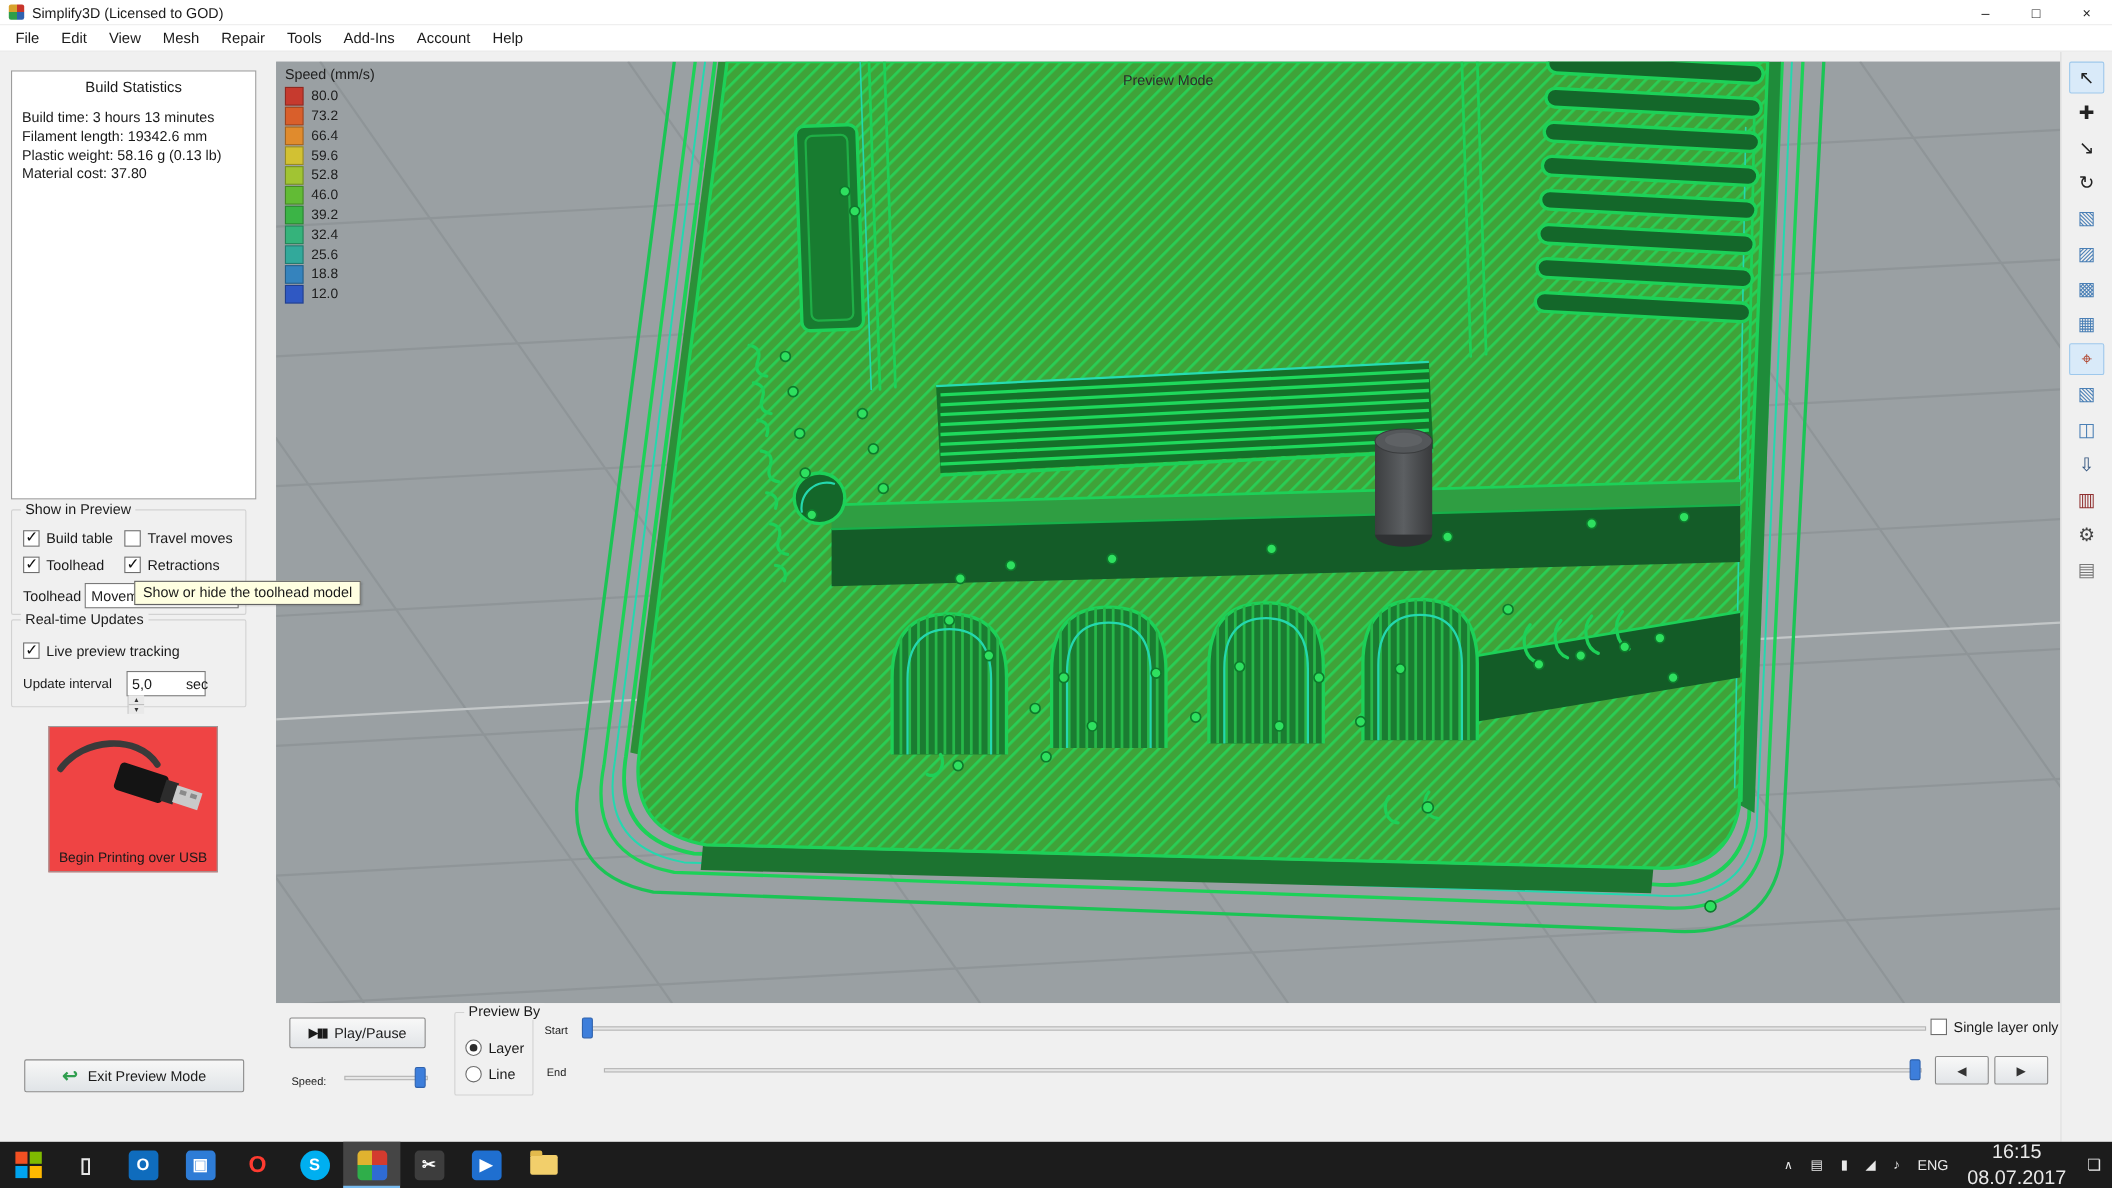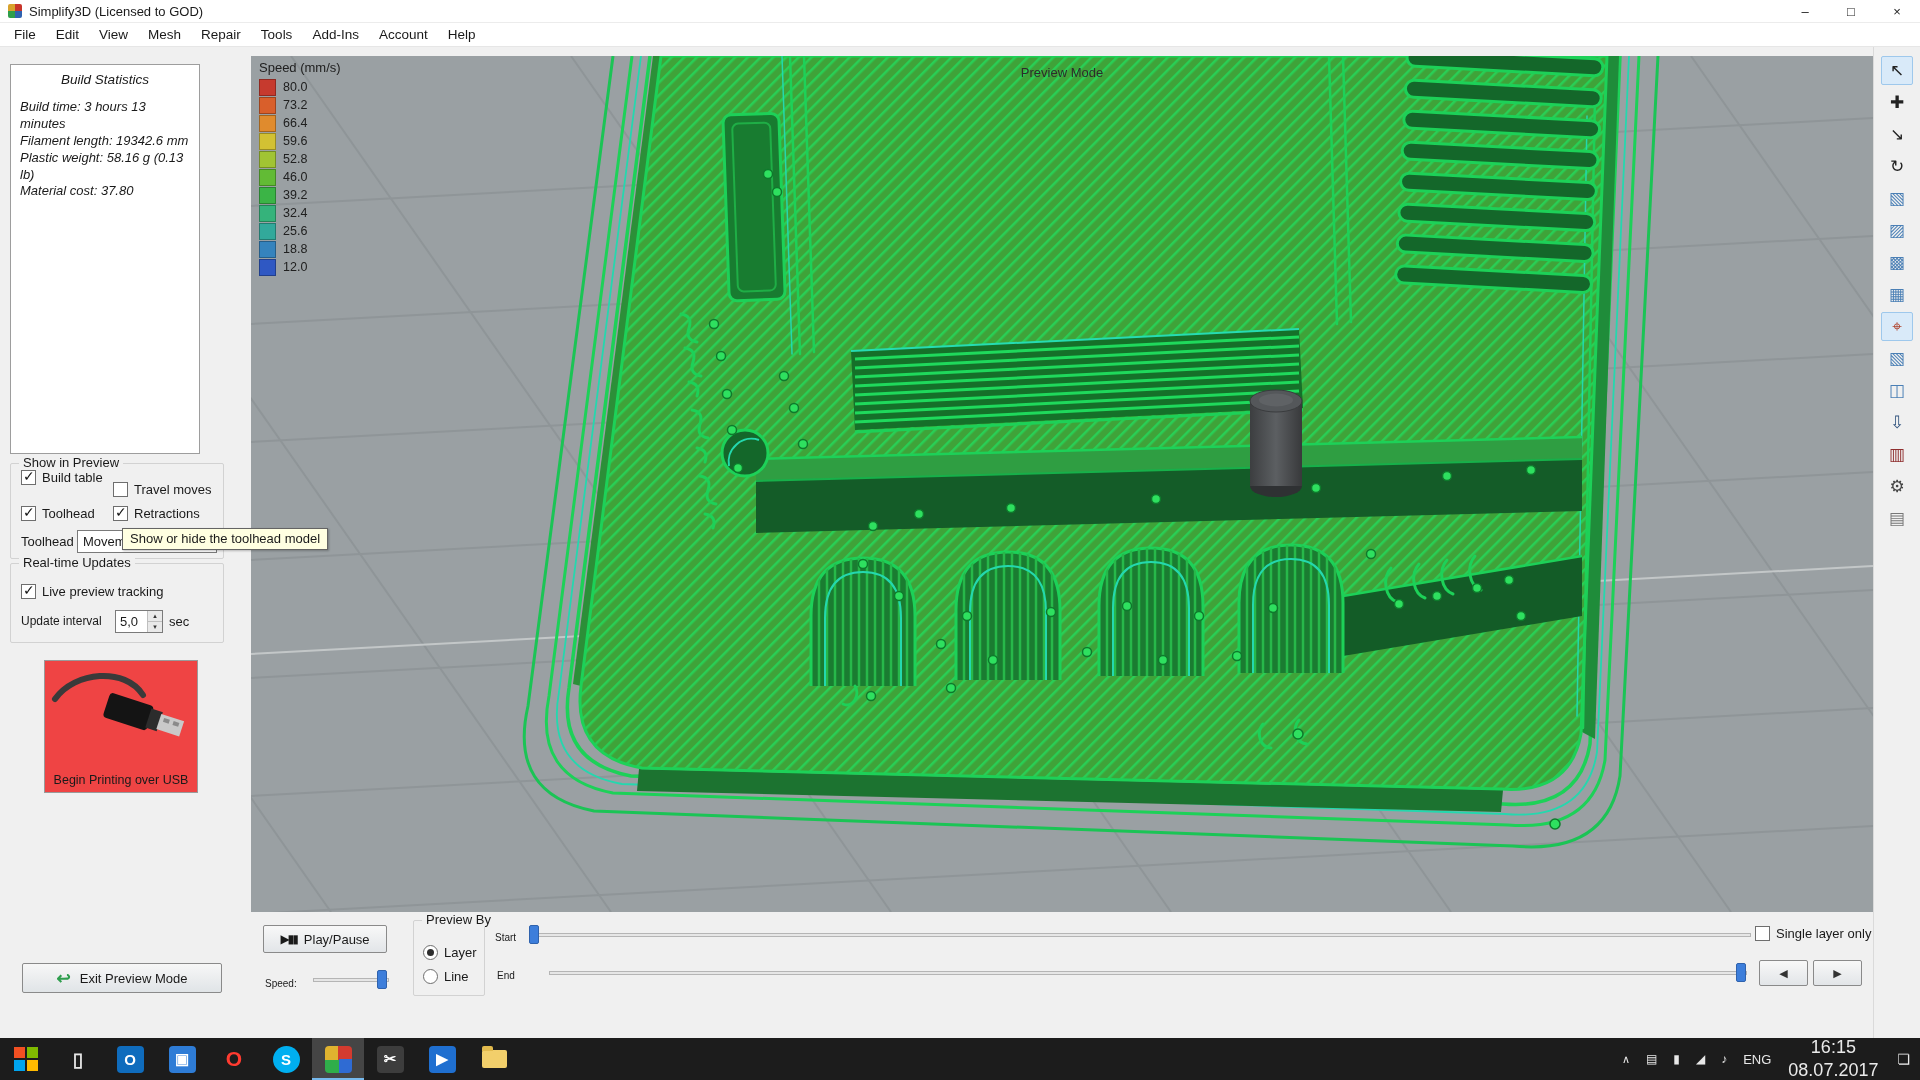--- a/index.html
+++ b/index.html
@@ -14,39 +14,39 @@
   .win-btn { width:46px; display:flex; align-items:center; justify-content:center; font-size:13px; color:#222; }
 
   
   .menubar { position:absolute; left:0; top:23px; width:1920px; height:24px; background:#ffffff; display:flex; align-items:center; padding-left:4px; border-bottom:1px solid #e6e6e6; z-index:20; }
   .menu-item { padding:3px 10px; font-size:13.5px; }
 
   .main-bg { position:absolute; left:0; top:47px; width:1920px; height:991px; background:#f0f0f0; }
 
   
   .sidebar { position:absolute; left:8px; top:54px; width:228px; height:978px; }
-  .stats-box { position:absolute; left:2px; top:10px; width:190px; height:390px; background:#ffffff; border:1px solid #9d9d9d; padding:7px 9px;font-style:italic; }
+  .stats-box { position:absolute; left:2px; top:10px; width:223px; height:390px; background:#ffffff; border:1px solid #9d9d9d; padding:7px 9px; }
   .stats-title { text-align:center; margin-bottom:12px; font-size:13.5px; }
   .stats-line { font-size:13px; line-height:1.3; }
 
   .groupbox { position:absolute; border:1px solid #d2d2d2; border-radius:2px; }
   .gb-title { position:absolute; top:-9px; left:8px; background:#f0f0f0; padding:0 4px; font-size:13px; white-space:nowrap; }
 
   .cb-row { position:absolute; display:flex; align-items:center; gap:6px; font-size:13px; white-space:nowrap; }
   .cb { width:15px; height:15px; background:#fff; border:1px solid #6e6e6e; position:relative; flex:none; }
   .cb.on::after { content:"✓"; position:absolute; left:1px; top:-3px; font-size:14px; color:#111; }
   .radio { width:15px; height:15px; background:#fff; border:1px solid #6e6e6e; border-radius:50%; position:relative; flex:none; }
   .radio.on::after { content:""; position:absolute; inset:3px; background:#2d2d2d; border-radius:50%; }
 
   .dropdown { position:absolute; width:140px; height:23px; background:#fff; border:1px solid #7a7a7a; display:flex; align-items:center; padding:0 5px; font-size:13px; overflow:hidden; white-space:nowrap; }
   .dd-arrow { margin-left:auto; font-size:9px; color:#444; }
 
   .tooltip { position:absolute; left:122px; top:528px; height:22px; background:#ffffe1; border:1px solid #646464; padding:2px 7px; font-size:13px; white-space:nowrap; z-index:60; box-shadow:1px 1px 2px rgba(0,0,0,.25); }
 
-  .spinner { position:absolute; width:48px; height:23px; background:#fff; border:1px solid #7a7a7a; display:flex; }
+  .spinner { position:absolute; width:72px; height:23px; background:#fff; border:1px solid #7a7a7a; display:flex;flex-direction:column; }
   .spin-val { flex:1; padding:3px 4px; font-size:13px; }
   .spin-btns { width:15px; border-left:1px solid #bfbfbf; display:flex; flex-direction:column; }
   .spin-b { flex:1; display:flex; align-items:center; justify-content:center; font-size:7px; background:#e9e9e9; color:#333; }
   .spin-b + .spin-b { border-top:1px solid #bfbfbf; }
 
   .img-box { position:absolute; left:36px; width:154px; height:133px; background:#ef4444; border:1px solid #9a9a9a; }
   .img-box svg { display:block; margin:4px auto 0; }
   .img-caption { position:absolute; left:0; right:0; bottom:5px; text-align:center; font-size:12.5px; }
 
   .exit-btn { position:absolute; left:14px; top:909px; width:200px; height:30px; background:linear-gradient(#f7f7f7,#e0e4e7); border:1px solid #8a8a8a; border-radius:2px; display:flex; align-items:center; justify-content:center; gap:9px; font-size:13px; }
@@ -128,21 +128,21 @@
   <div class="stats-box">
     <div class="stats-title">Build Statistics</div>
     <div class="stats-line">Build time: 3 hours 13 minutes</div>
     <div class="stats-line">Filament length: 19342.6 mm</div>
     <div class="stats-line">Plastic weight: 58.16 g (0.13 lb)</div>
     <div class="stats-line">Material cost: 37.80</div>
   </div>
 
   <div class="groupbox" style="left:2px; top:409px; width:214px; height:96px;">
     <span class="gb-title">Show in Preview</span>
-    <div class="cb-row" style="left:10px; top:6px;">
+    <div class="cb-row" style="left:10px; top:18px;">
       <span class="cb on"></span>
       <span>Build table</span>
     </div>
     <div class="cb-row" style="left:102px; top:18px;">
       <span class="cb"></span>
       <span>Travel moves</span>
     </div>
     <div class="cb-row" style="left:10px; top:42px;">
       <span class="cb on"></span>
       <span>Toolhead</span>

